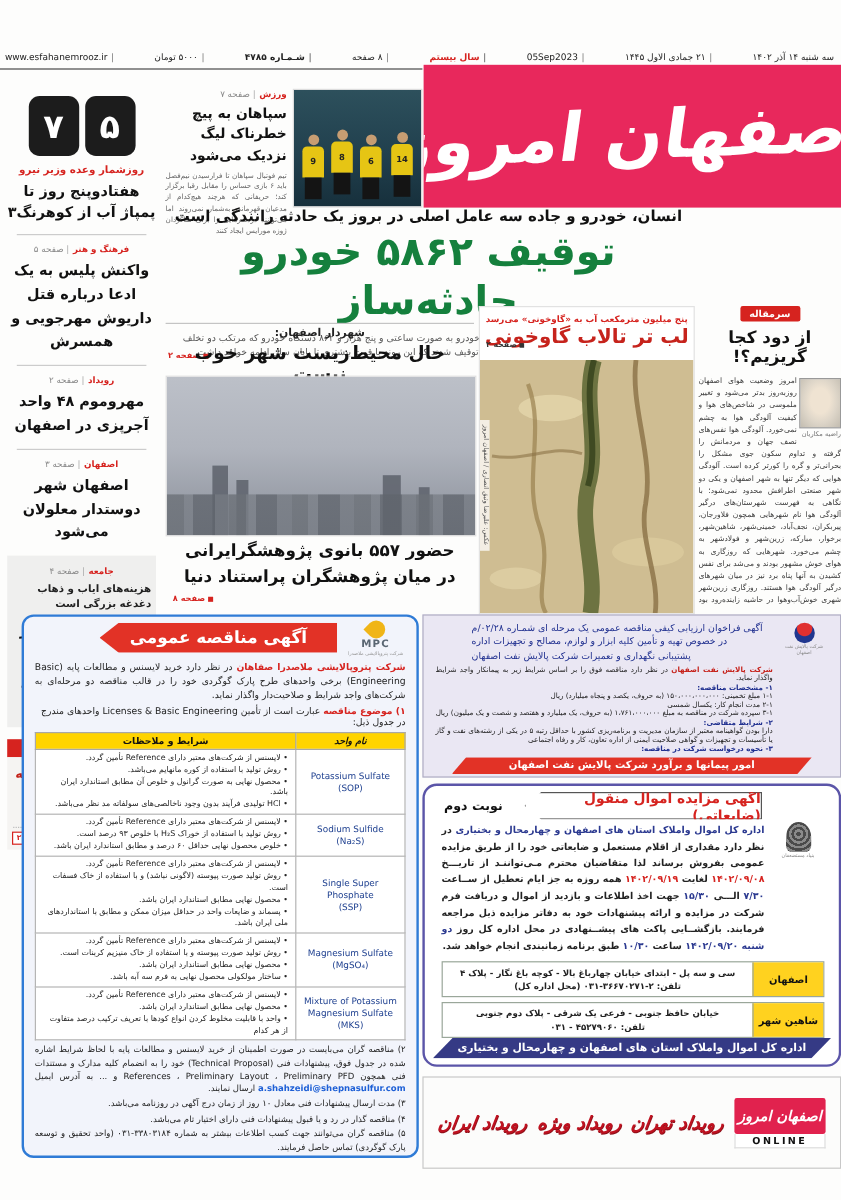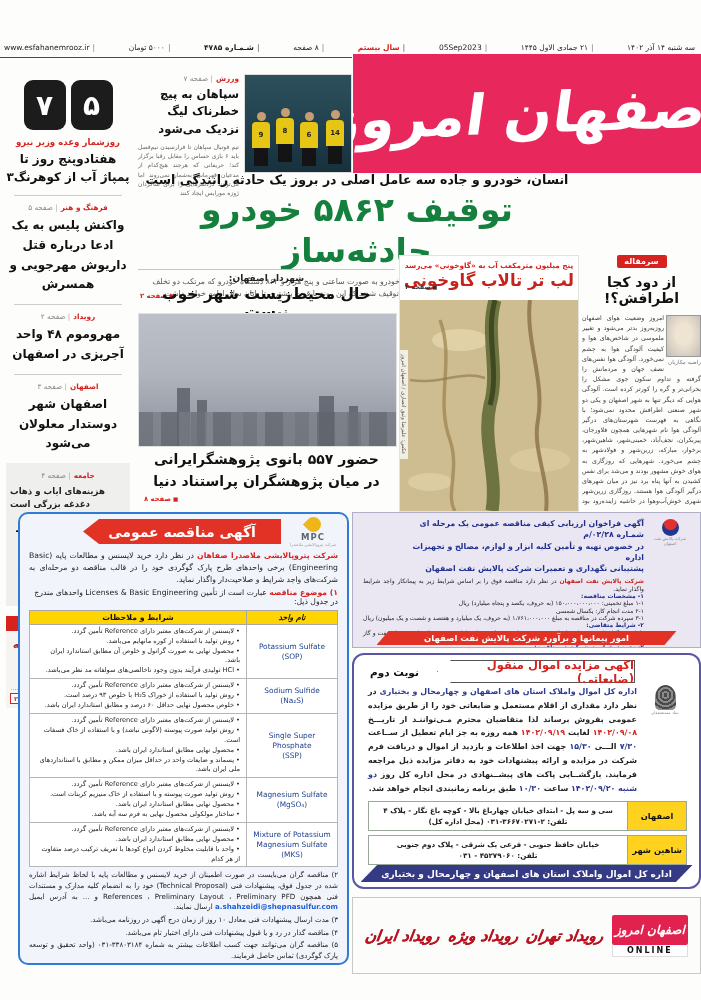--- a/index.html
+++ b/index.html
@@ -24,21 +24,21 @@
         font-weight:bold;display:flex;align-items:center;justify-content:center;}
   .cd-label{color:#d6231f;font-weight:bold;font-size:8.6px;text-align:center;margin-top:7px;}
   .cd-title{font-weight:bold;font-size:12px;text-align:center;margin-top:3px;line-height:1.5;white-space:pre-line;}
   .lc-div{border-top:1px solid #ccc;margin:9px 8px 7px;}
   .lc-label{display:flex;justify-content:center;gap:3px;font-size:7.3px;align-items:center;}
   .lc-sec{color:#d6231f;font-weight:bold;}
   .lc-pg{color:#888;}
   .lc-pg::before{content:"| ";color:#aaa;}
   .lc-title{font-size:12px;font-weight:bold;text-align:center;line-height:1.65;margin-top:4px;}
   .lc-box{background:#efefee;padding:8px 4px 9px;margin-top:9px;}
-  .lc-lede{font-size:8.6px;font-weight:bold;text-align:left;margin-top:5px;color:#222;line-height:1.5;}
+  .lc-lede{font-size:8.6px;font-weight:bold;text-align:right;margin-top:5px;color:#222;line-height:1.5;}
   .lc-box .lc-title{font-size:12.5px;}
   .op-banner{background:#d6231f;color:#fff;font-size:8px;font-weight:bold;padding:3px 6px;margin-top:10px;}
   .op-box{background:#f5f4f2;padding:6px 5px;display:flex;gap:5px;position:relative;}
   .op-photo{width:32px;height:40px;flex:none;border:1px solid #999;
             background:radial-gradient(ellipse at 50% 42%,#e9d9c6 0 36%,#cfc7ba 62%,#aaa396 100%);}
   .op-main{flex:1;}
   .op-title{color:#c32017;font-weight:bold;font-size:11px;line-height:1.45;text-align:center;}
   .op-author{font-size:7.5px;color:#333;margin-top:4px;text-align:center;border-top:1px dotted #bbb;padding-top:3px;}
   .op-more{position:absolute;bottom:4px;left:4px;border:1px solid #d6231f;color:#d6231f;font-size:6.3px;
            font-weight:bold;padding:1px 3px;background:#fff;}
@@ -119,21 +119,21 @@
   .t-items{padding:3px 9px 0;font-size:7.1px;line-height:1.5;text-align:justify;color:#222;}
   .t-items p{margin:0 0 2px;}
   .t-email{color:#1d5fd6;font-weight:bold;direction:ltr;unicode-bidi:embed;}
   
   .refinery{position:absolute;left:352px;top:512px;width:349px;height:136px;background:#eae7f3;
             border:1px solid #b0aec4;box-sizing:border-box;overflow:hidden;}
   .r-logo{position:absolute;top:6px;right:8px;width:44px;text-align:center;}
   .r-flame{width:17px;height:17px;margin:0 auto;border-radius:50%;
            background:radial-gradient(circle at 50% 28%,#e03030 0 40%,#20368f 46% 100%);}
   .r-logocap{font-size:4px;color:#888;line-height:1.3;}
-  .r-head{margin:5px 56px 0 40px;text-align:right;color:#1f2f8f;font-weight:bold;font-size:7.8px;
+  .r-head{margin:5px 56px 0 40px;text-align:left;color:#1f2f8f;font-weight:normal;font-size:7.8px;
           line-height:1.45;white-space:pre-line;}
   .r-body{margin:3px 56px 14px 10px;font-size:6px;line-height:1.22;color:#222;text-align:justify;}
   .r-lead{color:#c6231c;font-weight:bold;}
   .r-label{color:#1f2f8f;font-weight:bold;}
   .r-footer{position:absolute;bottom:2px;left:50%;transform:translateX(-50%);width:300px;height:14px;
             background:#e23226;color:#fff;font-size:8.5px;font-weight:bold;display:flex;align-items:center;
             justify-content:center;clip-path:polygon(4% 0,100% 0,96% 100%,0 100%);}
   
   .auction{position:absolute;left:352px;top:653px;width:349px;height:236px;background:#fff;
            border:2px solid #5b55a8;border-radius:12px;box-sizing:border-box;overflow:hidden;}
@@ -313,21 +313,21 @@
         <path d="M130,0 C125,40 145,80 138,120 C132,150 150,180 146,211" stroke="#8a7146" stroke-width="4" fill="none" opacity="0.8"></path>
         <path d="M40,20 C55,60 35,100 50,140 C60,170 45,195 55,211" stroke="#9a8150" stroke-width="3.5" fill="none" opacity="0.7"></path>
         <path d="M10,80 C40,85 60,70 85,78" stroke="#8a7146" stroke-width="2.5" fill="none" opacity="0.6"></path>
       </svg>
       <div class="wl-credit">عکس: علیرضا وثیق انصاری / اصفهان امروز</div>
     </div>
   </div>
 
   <div class="edit">
     <div class="ed-badge">سرمقاله</div>
-    <div class="ed-title">از دود کجا اطرافش؟!</div>
+    <div class="ed-title">از دود کجا گریزیم؟!</div>
     <div class="ed-bodywrap">
       <div class="ed-photobox">
         <div class="ed-photo"></div>
         <div class="ed-author">راضیه مکاریان</div>
       </div>
       <span>امروز وضعیت هوای اصفهان روزبه‌روز بدتر می‌شود و تغییر ملموسی در شاخص‌های هوا و کیفیت آلودگی هوا به چشم نمی‌خورد. آلودگی هوا نفس‌های نصف جهان و مردمانش را گرفته و تداوم سکون جوی مشکل را بحرانی‌تر و گره را کورتر کرده است. آلودگی هوایی که دیگر تنها به شهر اصفهان و یکی دو شهر صنعتی اطرافش محدود نمی‌شود؛ با نگاهی به فهرست شهرستان‌های درگیر آلودگی هوا نام شهرهایی همچون فلاورجان، پیربکران، نجف‌آباد، خمینی‌شهر، شاهین‌شهر، برخوار، مبارکه، زرین‌شهر و فولادشهر به چشم می‌خورد. شهرهایی که روزگاری به هوای خوش مشهور بودند و می‌شد برای نفس کشیدن به آنها پناه برد نیز در میان شهرهای درگیر آلودگی هوا هستند. روزگاری زرین‌شهر شهری خوش‌آب‌وهوا در حاشیه زاینده‌رود بود که آسمانش به زلالی آب زاینده‌رود می‌درخشید، نجف‌آباد و خمینی‌شهر به باغ‌های به و هوای خوششان مشهور بودند و پیربکران و فلاورجان آسمانی آبی داشتند اما روزگارانی است که هوای پاک کیمیا شده و نفس کشیدن سخت شده و حتی نمی‌توان از این هوای آلوده به شهرهای همجوار اصفهان پناه برد.</span>
       
     </div>
   </div>
 

